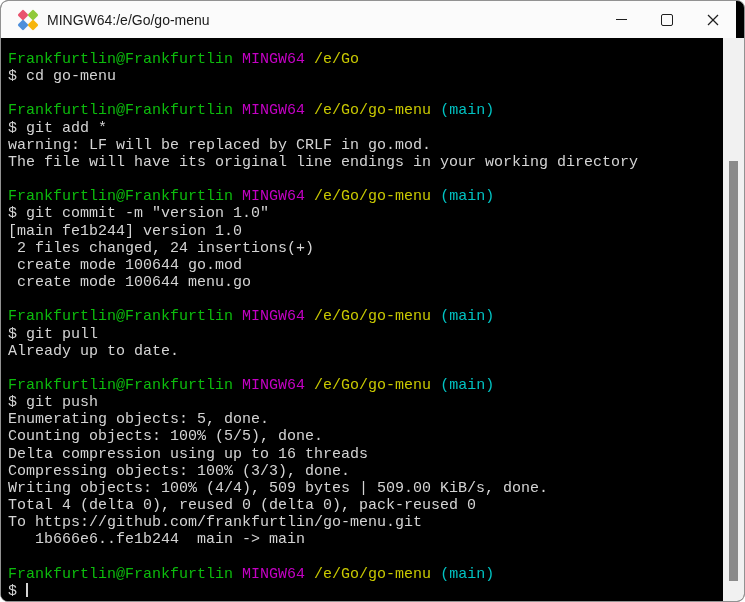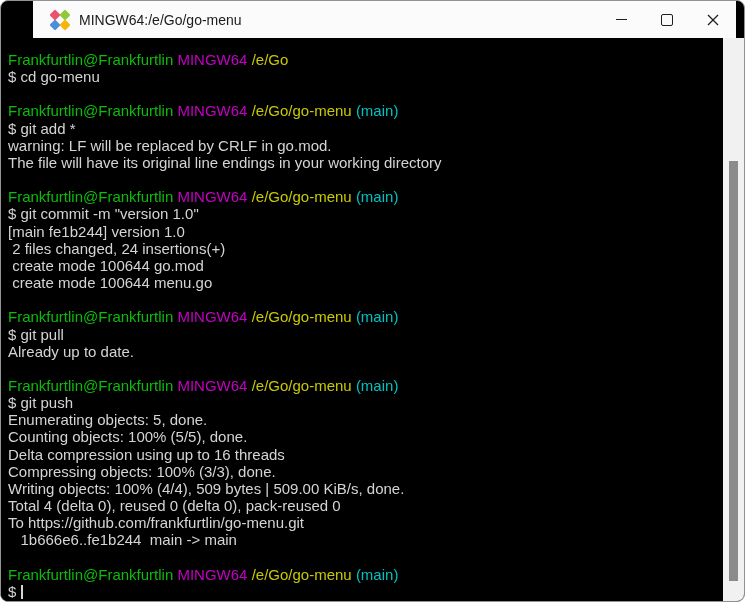--- a/index.html
+++ b/index.html
@@ -4,39 +4,39 @@
 <style>
   html,body{margin:0;padding:0;background:#ffffff;}
   .window{
     position:relative;width:745px;height:602px;box-sizing:border-box;
     border:1px solid #929292;border-radius:8px;overflow:hidden;
     background:#000;font-family:"Liberation Sans",sans-serif;
   }
   
   .titlebar{
     position:absolute;top:0;left:0;right:8px;height:37px;
-    background:#fbfbfb;display:flex;align-items:center;margin-left:32px;
+    background:#fbfbfb;display:flex;align-items:center;
   }
   .app-icon{position:relative;width:22px;height:22px;margin-left:16px;flex:0 0 auto;}
   .app-icon .d{position:absolute;width:8px;height:8px;border-radius:1.5px;transform:rotate(45deg);}
   .d.red{left:2px;top:2px;background:#e9536e;}
   .d.green{left:12px;top:2px;background:#8fc93a;}
   .d.blue{left:2px;top:12px;background:#4d8fdb;}
   .d.yellow{left:12px;top:12px;background:#f7b50c;}
   .title{margin-left:8px;font-size:14px;color:#1b1b1b;white-space:nowrap;}
   .controls{margin-left:auto;display:flex;height:100%;}
   .ctrl{width:46px;height:100%;display:flex;align-items:center;justify-content:center;background:transparent;border:none;padding:0;}
   .min-glyph{width:11px;height:0;border-top:1px solid #1f1f1f;}
   .max-glyph{width:10px;height:10px;border:1px solid #1f1f1f;border-radius:2px;}
   
   .term-screen{
     position:absolute;top:37px;left:0;width:652px;bottom:0;
     box-sizing:border-box;background:#000;
     padding:13px 3px 0 7px;
-    font-family:Liberation Sans, sans-serif;
+    font-family:Liberation Mono, monospace;
     font-size:15px;white-space:pre;overflow:hidden;
   }
   .term-line{height:17.16px;line-height:17.16px;}
   .cursor{display:inline-block;width:2px;height:14px;background:#d4d4d4;vertical-align:-2px;}
   
   .scrollbar{position:absolute;top:37px;right:0;width:21px;bottom:0;background:#f1f1f1;}
   .scroll-thumb{position:absolute;left:6px;top:123px;width:9px;height:420px;background:#8b8b8b;}
 </style>
 </head>
 <body>

